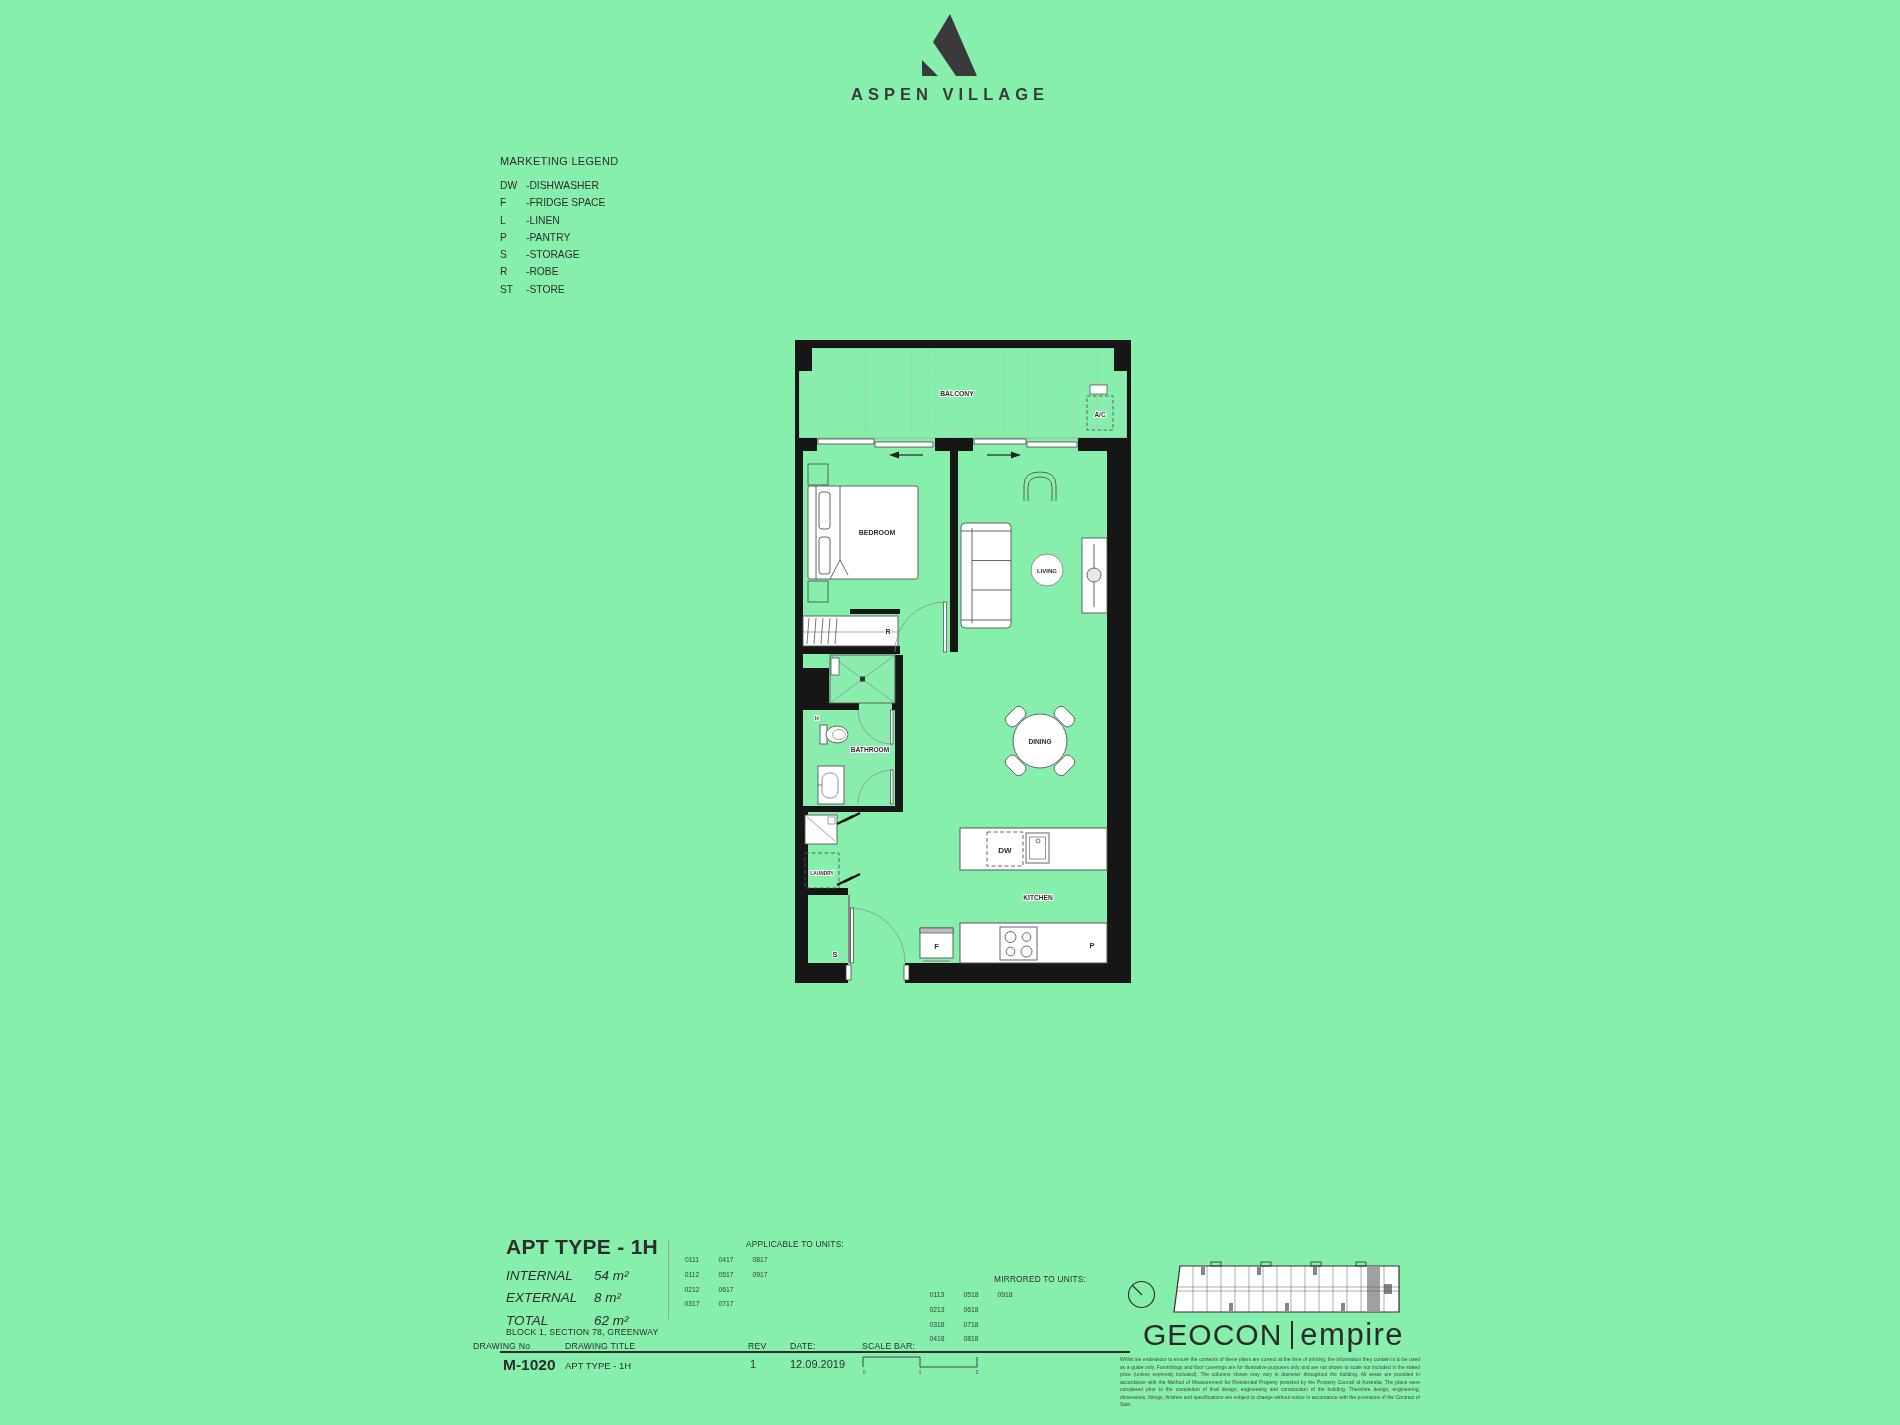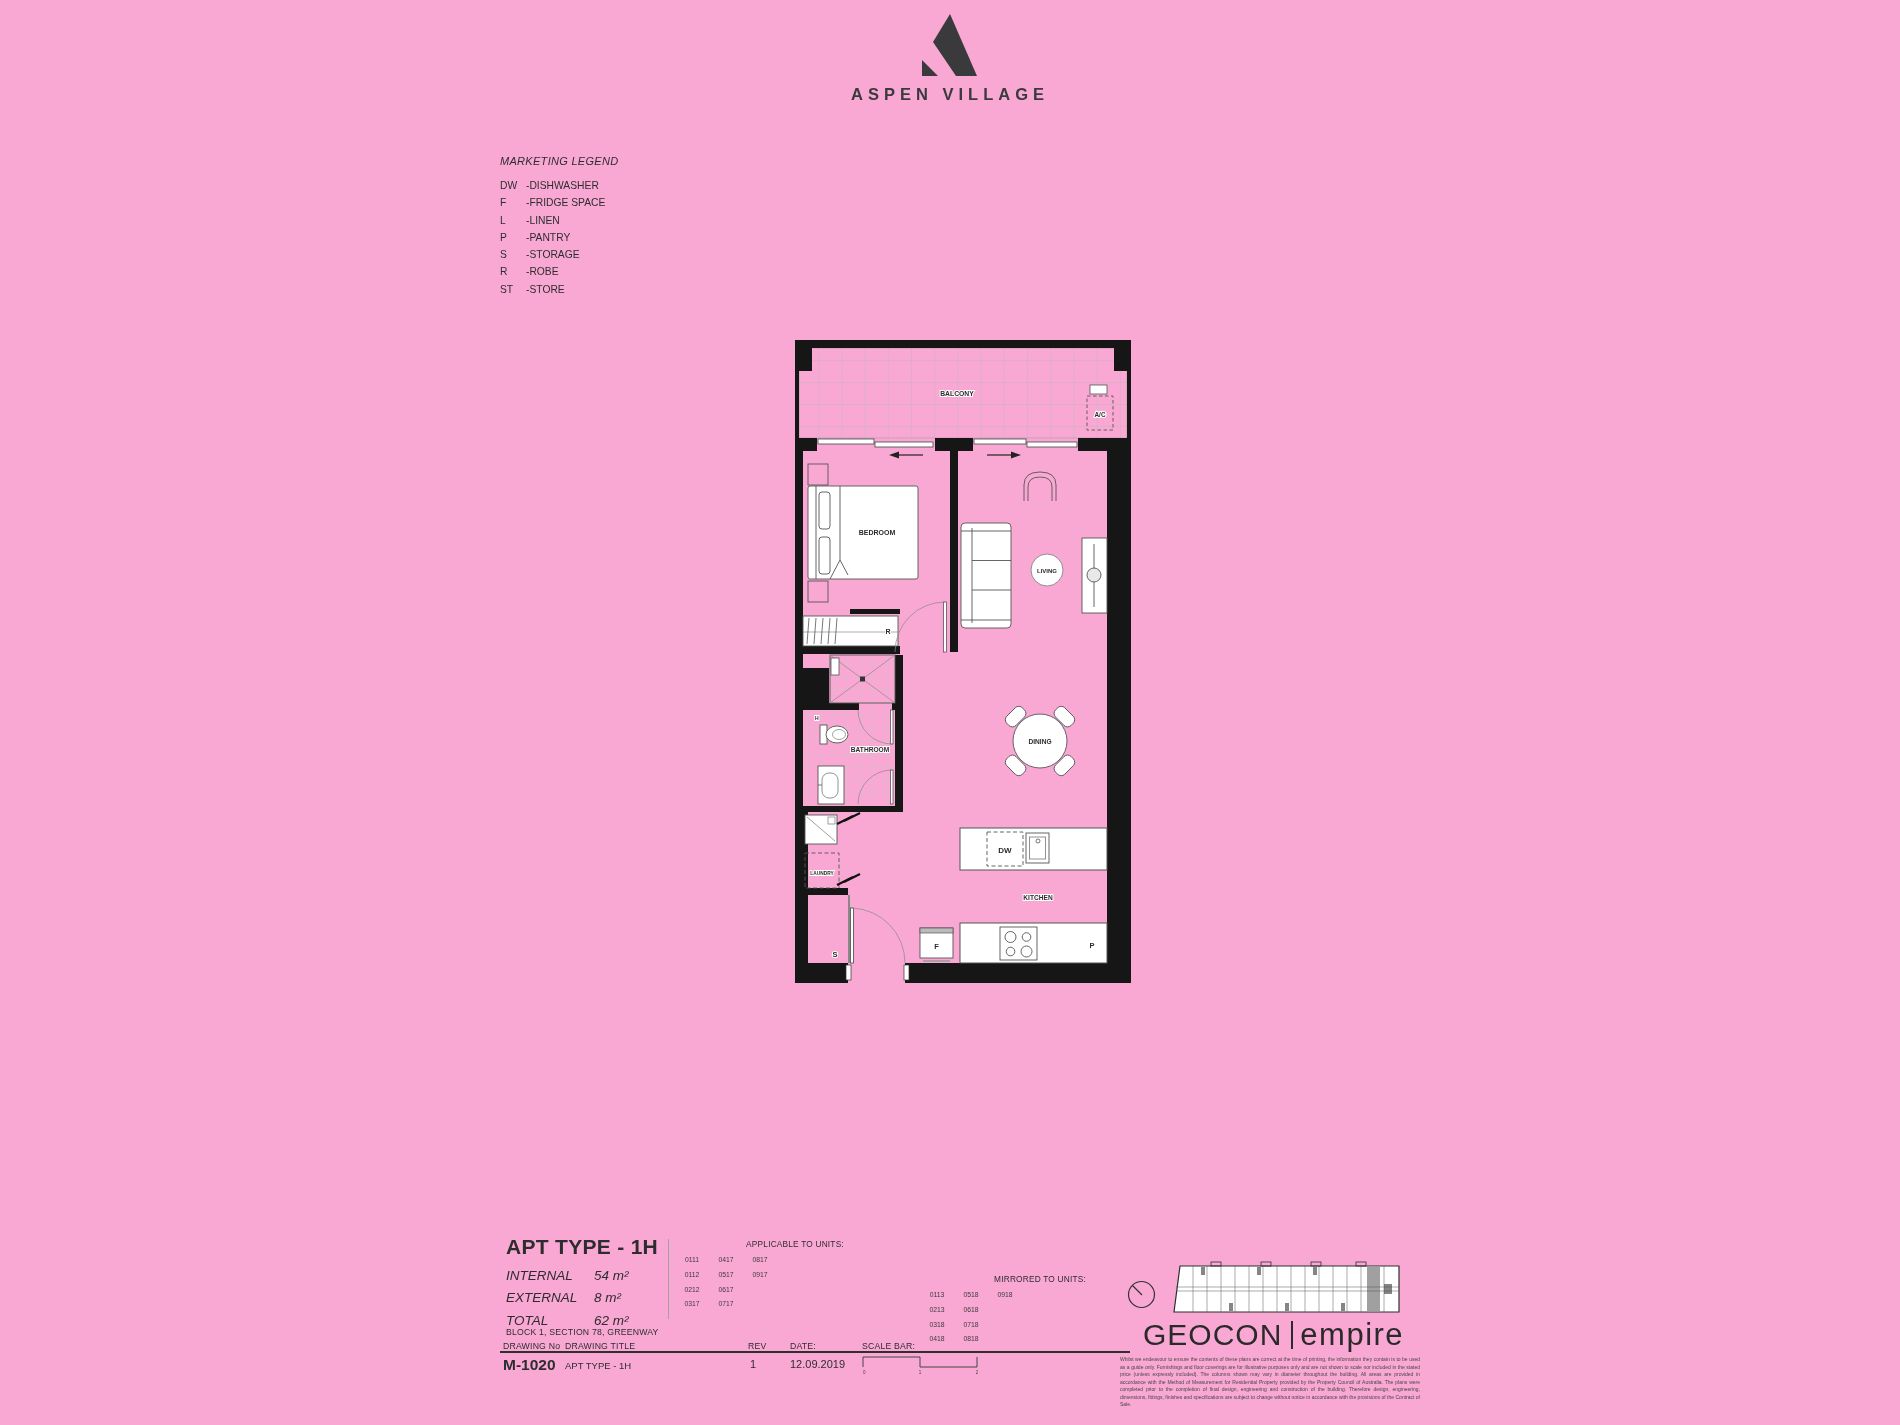--- a/index.html
+++ b/index.html
@@ -1,27 +1,27 @@
 <!DOCTYPE html>
 <html><head>
 <meta charset="utf-8">
 <style>
   html,body{margin:0;padding:0;background:#fff;}
-  .page{position:relative;width:1900px;height:1425px;background:#f9a8d4;overflow:hidden;
+  .page{position:relative;width:1900px;height:1425px;background:#86efac;overflow:hidden;
         font-family:"Liberation Sans",sans-serif;color:#2d2d2f;}
   .abs{position:absolute;}
 
   
   .logo-wrap{left:845px;top:14px;width:210px;text-align:center;}
   .logo-mark{display:block;margin:0 auto;}
   .logo-text{margin-top:7px;font-size:16.5px;font-weight:700;letter-spacing:5px;color:#3a3a3c;white-space:nowrap;}
 
   
   .legend{left:500px;top:155px;width:210px;}
-  .legend-title{font-size:11px;font-weight:400;letter-spacing:0.3px;margin-bottom:10px;font-style:italic;}
+  .legend-title{font-size:11px;font-weight:400;letter-spacing:0.3px;margin-bottom:10px;}
   .legend .pair-row{display:flex;font-size:10.3px;line-height:17.3px;}
   .legend .pair-a{width:26px;flex:none;}
   .legend .pair-b{flex:1;}
 
   
   .apt-type{left:506px;top:1235px;font-size:21px;font-weight:700;letter-spacing:0.3px;}
   .areas{left:506px;top:1265px;width:148px;}
   .areas .pair-row{display:flex;font-size:13.5px;line-height:22.4px;font-style:italic;}
   .areas .pair-a{width:88px;flex:none;}
   .areas .pair-b{flex:1;}
@@ -318,21 +318,21 @@
         <span class="pair-a">EXTERNAL</span>
         <span class="pair-b">8 m²</span>
       </div>
       <div class="pair-row">
         <span class="pair-a">TOTAL</span>
         <span class="pair-b">62 m²</span>
       </div>
     </div>
   <div class="abs location">BLOCK 1, SECTION 78, GREENWAY</div>
 
-  <div class="abs tb-head" style="left:503px;">DRAWING No</div>
+  <div class="abs tb-head" style="left:473px;">DRAWING No</div>
   <div class="abs tb-head" style="left:565px;">DRAWING TITLE</div>
   <div class="abs tb-head" style="left:748px;">REV</div>
   <div class="abs tb-head" style="left:790px;">DATE:</div>
   <div class="abs tb-head" style="left:862px;">SCALE BAR:</div>
   <div class="abs tb-line"></div>
 
   <div class="abs dwg-no">M-1020</div>
   <div class="abs dwg-title">APT TYPE - 1H</div>
   <div class="abs tb-val" style="left:750px;top:1358px;">1</div>
   <div class="abs tb-val" style="left:790px;top:1358px;">12.09.2019</div>

